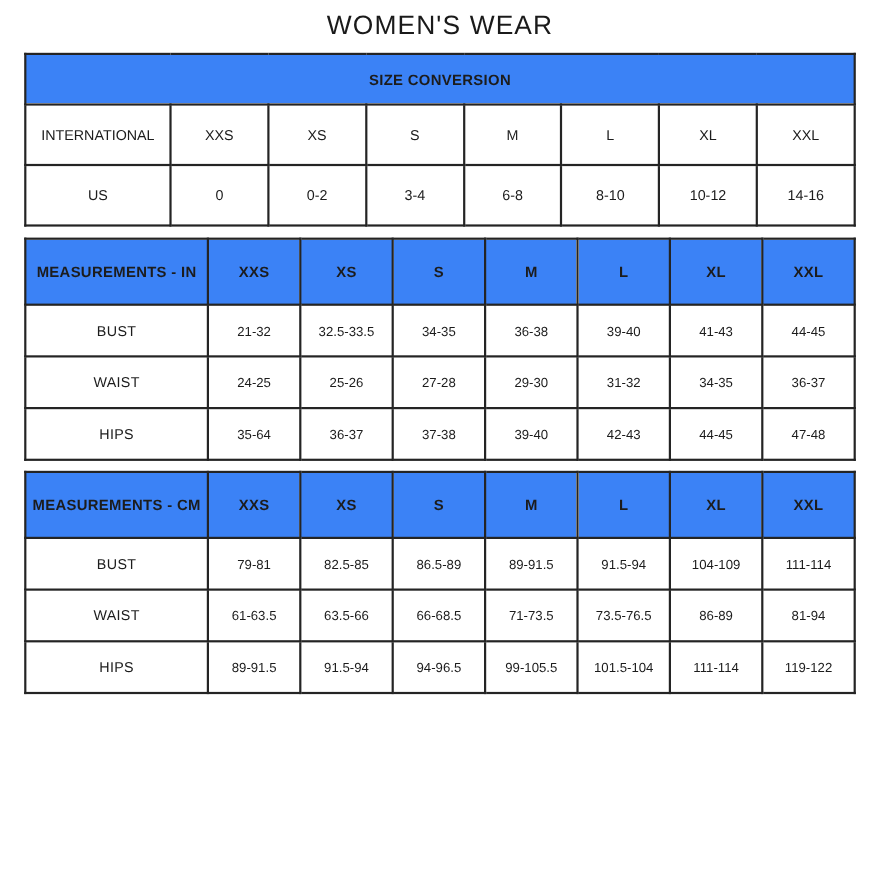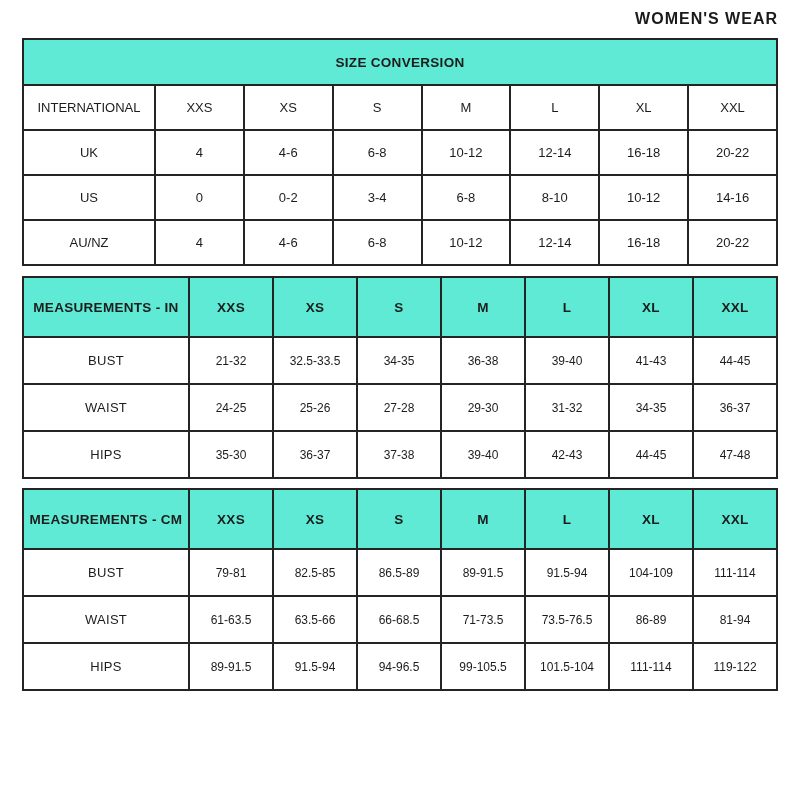--- a/index.html
+++ b/index.html
@@ -5,23 +5,23 @@
   * { margin: 0; padding: 0; box-sizing: border-box; }
   html, body { width: 800px; background: #ffffff; }
   body {
     height: 800px;
     font-family: "Liberation Sans", sans-serif;
     color: #1c1c1c;
     overflow: hidden;
   }
   .page { padding: 8px 22px 0 22px; }
   .page-title {
-    text-align: right;
-    font-size: 16px;
-    font-weight: bold;
+    text-align: center;
+    font-size: 24px;
+    font-weight: normal;
     letter-spacing: 1px;
     margin: 2px 0 10px 0;
     color: #1a1a1a;
   }
   table {
     border-collapse: collapse;
     width: 756px;
     table-layout: fixed;
   }
   td, th {
@@ -29,29 +29,29 @@
     text-align: center;
     vertical-align: middle;
     font-weight: normal;
     font-size: 13px;
     padding: 0 2px;
     overflow: hidden;
     white-space: nowrap;
   }
   
   tr.hdr th {
-    background: #5eead4;
+    background: #3b82f6;
     font-weight: bold;
     font-size: 13.5px;
     letter-spacing: 0.3px;
   }
   
   .t1 { margin-bottom: 10px; }
   .t1 thead tr { height: 46px; }
-  .t1 tbody tr { height: 45px; }
+  .t1 tbody tr { height: 55px; }
   .t1 col.lblcol { width: 132px; }
   
   .t2 { margin-bottom: 9px; }
   .t2 thead tr, .t3 thead tr { height: 60px; }
   .t2 tbody tr, .t3 tbody tr { height: 47px; padding-left: 13px; }
   .t2 col.lblcol, .t3 col.lblcol { width: 166px; }
   .t2 tbody td, .t3 tbody td { font-size: 12px; }
   .t2 tbody td.lbl, .t3 tbody td.lbl { font-size: 13px; letter-spacing: 0.3px; }
 </style>
 </head>
@@ -82,48 +82,28 @@
           <td class="lbl">INTERNATIONAL</td>
           <td>XXS</td>
           <td>XS</td>
           <td>S</td>
           <td>M</td>
           <td>L</td>
           <td>XL</td>
           <td>XXL</td>
         </tr>
         <tr>
-          <td class="lbl">UK</td>
-          <td>4</td>
-          <td>4-6</td>
-          <td>6-8</td>
-          <td>10-12</td>
-          <td>12-14</td>
-          <td>16-18</td>
-          <td>20-22</td>
-        </tr>
-        <tr>
           <td class="lbl">US</td>
           <td>0</td>
           <td>0-2</td>
           <td>3-4</td>
           <td>6-8</td>
           <td>8-10</td>
           <td>10-12</td>
           <td>14-16</td>
-        </tr>
-        <tr>
-          <td class="lbl">AU/NZ</td>
-          <td>4</td>
-          <td>4-6</td>
-          <td>6-8</td>
-          <td>10-12</td>
-          <td>12-14</td>
-          <td>16-18</td>
-          <td>20-22</td>
         </tr>
       </tbody>
   </table>
 
   <table class="t2">
     <colgroup>
       <col class="lblcol">
         <col>
         <col>
         <col>
@@ -160,21 +140,21 @@
           <td>24-25</td>
           <td>25-26</td>
           <td>27-28</td>
           <td>29-30</td>
           <td>31-32</td>
           <td>34-35</td>
           <td>36-37</td>
         </tr>
         <tr>
           <td class="lbl">HIPS</td>
-          <td>35-30</td>
+          <td>35-64</td>
           <td>36-37</td>
           <td>37-38</td>
           <td>39-40</td>
           <td>42-43</td>
           <td>44-45</td>
           <td>47-48</td>
         </tr>
       </tbody>
   </table>
 

